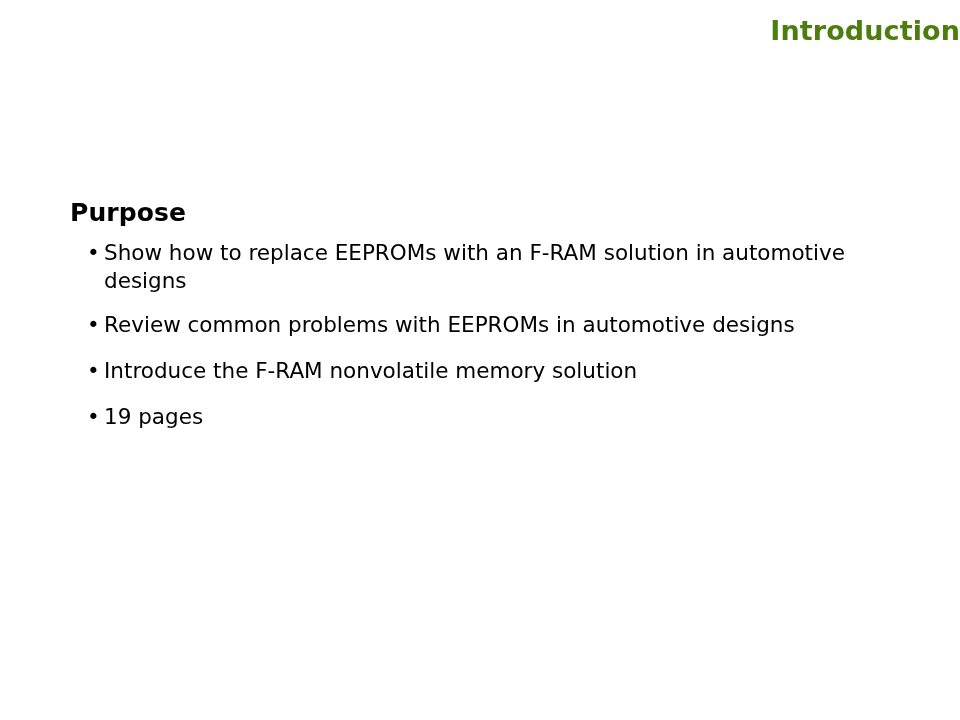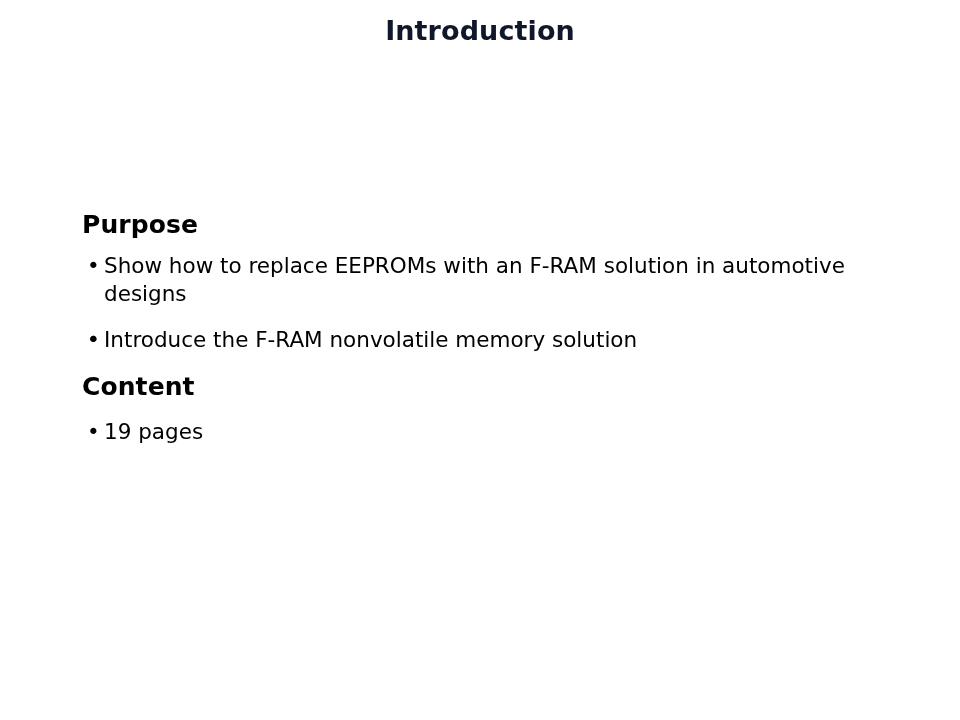--- a/index.html
+++ b/index.html
@@ -21,45 +21,45 @@
     background: #ffffff;
     overflow: hidden;
     box-sizing: border-box;
   }
 
   .slide-title {
     position: absolute;
     top: 14px;
     left: 0;
     width: 960px;
-    text-align: center;
+    text-align: right;
     font-size: 27px;
     font-weight: bold;
     line-height: 34px;
     letter-spacing: 0.1px;
-    color: #0f172a;
+    color: #4d7c0f;
   }
 
   .body-block {
     position: absolute;
     top: 198px;
     left: 70px;
     width: 830px;
   }
 
   .section {
     margin: 0;
   }
 
   .section-heading {
     font-size: 25px;
     font-weight: bold;
     line-height: 30px;
     color: #000000;
-    margin: 12px;
+    margin: 0;
     letter-spacing: 0.1px;
   }
 
   .bullet-list {
     list-style: none;
     margin: 0;
     padding: 0;
   }
 
   .bullet-item {
@@ -104,30 +104,30 @@
           <span class="bullet-marker">•</span>
           <span>Show how to replace EEPROMs with an F-RAM solution in automotive designs</span>
         </li>
       </ul>
     </div>
 
     <div class="section section-objective">
       <ul class="bullet-list">
         <li class="bullet-item">
           <span class="bullet-marker">•</span>
+          <span>Review common problems with EEPROMs in automotive designs</span>
         </li>
         <li class="bullet-item">
           <span class="bullet-marker">•</span>
           <span>Introduce the F-RAM nonvolatile memory solution</span>
         </li>
       </ul>
     </div>
 
     <div class="section section-content">
-      <div class="section-heading">Content</div>
       <ul class="bullet-list">
         <li class="bullet-item">
           <span class="bullet-marker">•</span>
           <span>19 pages</span>
         </li>
       </ul>
     </div>
 
   </div>
 </div>

